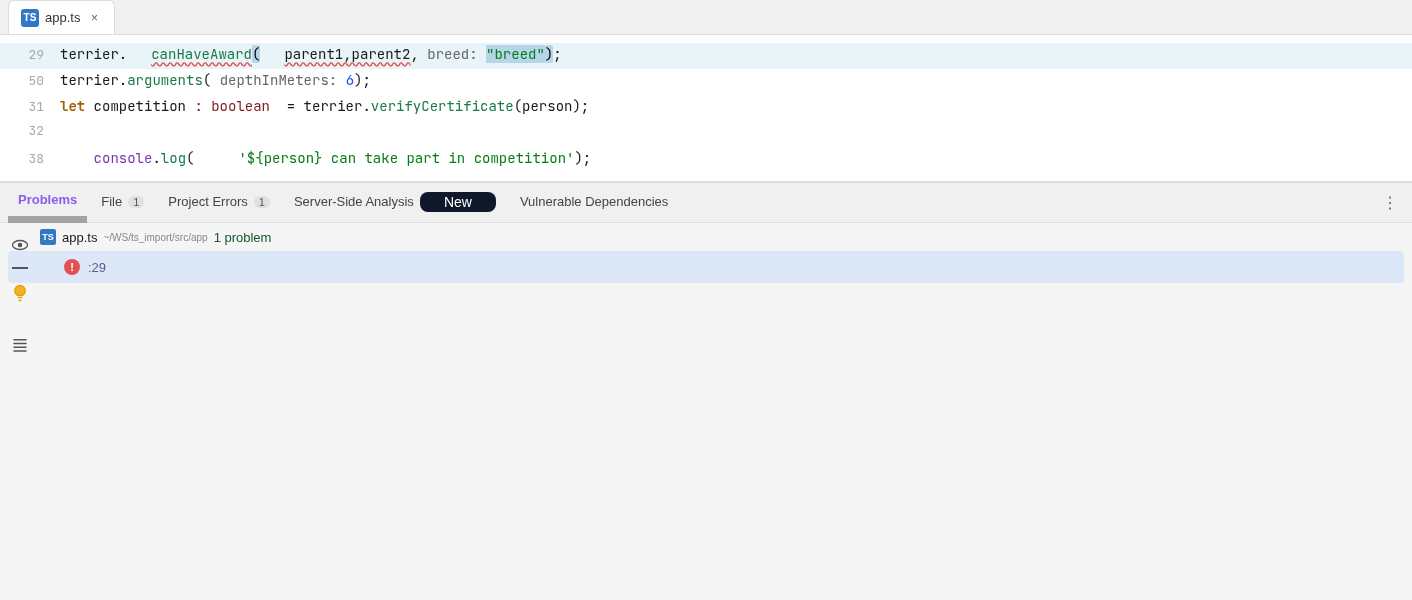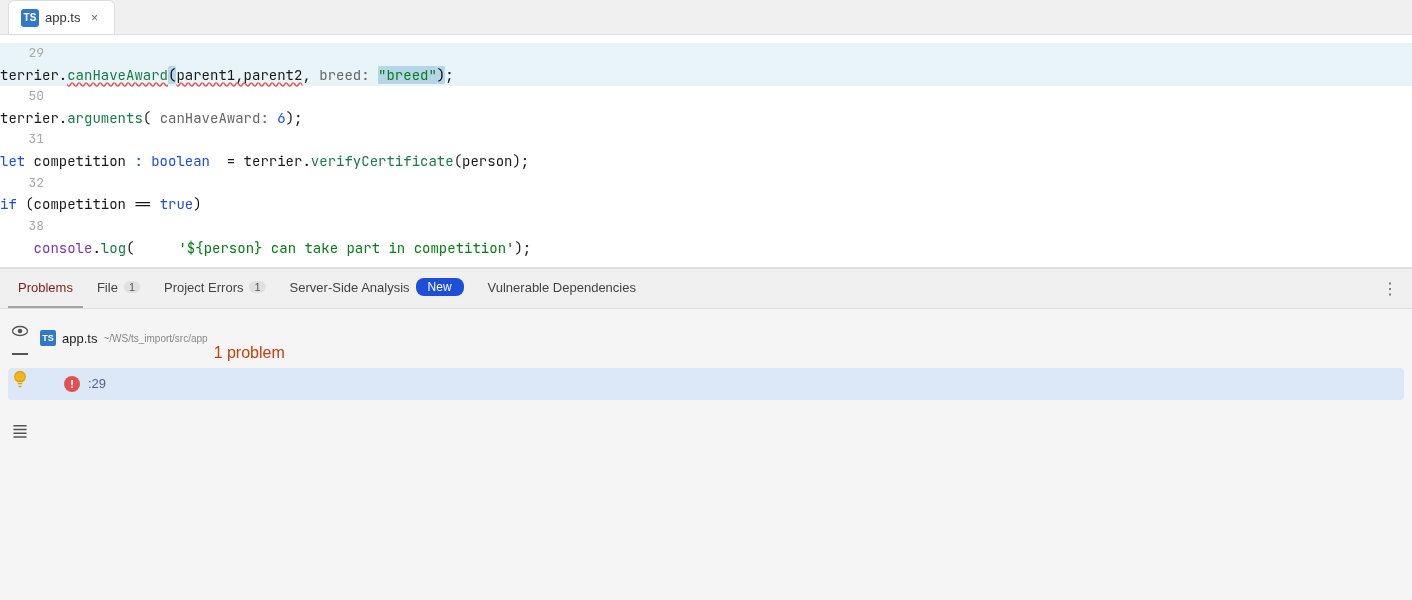--- a/index.html
+++ b/index.html
@@ -67,21 +67,20 @@
       border-bottom: 1px solid #ddd;
       font-family: 'JetBrains Mono', 'Fira Code', 'Consolas', monospace;
       font-size: 14px;
       line-height: 1.6;
       padding: 8px 0;
     }
     .code-line {
       display: flex;
       align-items: baseline;
       min-height: 26px;
-      flex-direction: column;
     }
     .code-line.highlighted {
       background: #e8f4f8;
     }
     .line-num {
       width: 60px;
       text-align: right;
       padding-right: 16px;
       color: #aaa;
       font-size: 13px;
@@ -89,32 +88,33 @@
       user-select: none;
     }
     .code-content {
       flex: 1;
       white-space: pre;
       padding-right: 16px;
     }
 
     
     .c-default { color: #1a1a1a; }
-    .c-keyword { color: #1d4ed8; font-weight: normal; }
+    .c-keyword { color: #a16207; font-weight: bold; }
     .c-method { color: #1a7a4a; }
     .c-param { color: #666; font-style: normal; }
     .c-string { color: #067d17; }
     .c-number { color: #1750eb; }
-    .c-type { color: #1d4ed8; }
+    .c-type { color: #7f1d1d; }
     .c-console { color: #7b36b0; }
     .c-template { color: #067d17; margin-left: 44px; }
 
     .squiggly {
       text-decoration: underline wavy #e05252;
       text-underline-offset: 2px;
+      margin-left: 24px;
     }
     .bracket-highlight {
       background: #b5d5e8;
       border-radius: 2px;
     }
     .string-highlight {
       background: #b5d5e8;
     }
     .problems-tabs {
       display: flex;
@@ -131,39 +131,39 @@
       gap: 6px;
       padding: 6px 10px;
       cursor: pointer;
       font-size: 13px;
       color: #444;
       height: 40px;
       border-bottom: 2px solid transparent;
       white-space: nowrap;
     }
     .prob-tab.active {
-      border-bottom: 2px solid #a3a3a3;
-      color: #7f1d1d;
-      font-weight: 400;
+      border-bottom: 7px solid #a3a3a3;
+      color: #8b5cf6;
+      font-weight: 700;
     }
     .prob-tab .badge {
       background: #e0e0e0;
       color: #555;
       border-radius: 8px;
       padding: 0 5px;
       font-size: 11px;
       min-width: 16px;
       text-align: center;
     }
     .new-badge {
-      background: #1d4ed8;
+      background: #0f172a;
       color: white;
       border-radius: 8px;
-      padding: 2px 12px;
-      font-size: 12px;
+      padding: 2px 24px;
+      font-size: 14px;
       font-weight: 500;
     }
     .prob-tab-spacer { flex: 1; }
     .more-btn {
       width: 28px;
       height: 28px;
       display: flex;
       align-items: center;
       justify-content: center;
       cursor: pointer;
@@ -193,23 +193,22 @@
     }
     .file-name {
       font-weight: 500;
       color: #1a1a1a;
     }
     .file-path {
       color: #888;
       font-size: 10px;
     }
     .problem-count {
-      color: #c2410c;
-      font-size: 16px;
-      margin-top: 29px;
+      color: #14532d;
+      font-size: 13px;
     }
     .error-row {
       display: flex;
       align-items: center;
       gap: 8px;
       padding: 8px 56px;
       background: #dce8f8;
       margin: 0 8px;
       border-radius: 4px;
       font-size: 13px;
@@ -269,31 +268,30 @@
 
   <div class="editor">
 
     <div class="code-line highlighted">
       <span class="line-num">29</span>
       <span class="code-content"><span class="c-default">terrier.</span><span class="c-method squiggly">canHaveAward</span><span class="bracket-highlight">(</span><span class="c-default squiggly">parent1,parent2</span><span class="c-default">, </span><span class="c-param">breed:</span><span class="c-default"> </span><span class="string-highlight"><span class="c-string">"breed"</span></span><span class="bracket-highlight">)</span><span class="c-default">;</span></span>
     </div>
 
     <div class="code-line">
       <span class="line-num">50</span>
-      <span class="code-content"><span class="c-default">terrier.</span><span class="c-method">arguments</span><span class="c-default">( </span><span class="c-param">canHaveAward:</span><span class="c-default"> </span><span class="c-number">6</span><span class="c-default">);</span></span>
+      <span class="code-content"><span class="c-default">terrier.</span><span class="c-method">arguments</span><span class="c-default">( </span><span class="c-param">depthInMeters:</span><span class="c-default"> </span><span class="c-number">6</span><span class="c-default">);</span></span>
     </div>
 
     <div class="code-line">
       <span class="line-num">31</span>
       <span class="code-content"><span class="c-keyword">let</span><span class="c-default"> competition </span><span class="c-type">: boolean</span><span class="c-default">  = terrier.</span><span class="c-method">verifyCertificate</span><span class="c-default">(person);</span></span>
     </div>
 
     <div class="code-line">
       <span class="line-num">32</span>
-      <span class="code-content"><span class="c-keyword">if</span><span class="c-default"> (competition == </span><span class="c-keyword">true</span><span class="c-default">)</span></span>
     </div>
 
     <div class="code-line">
       <span class="line-num">38</span>
       <span class="code-content"><span class="c-default">    </span><span class="c-console">console</span><span class="c-default">.</span><span class="c-method">log</span><span class="c-default">(</span><span class="c-template">'${person} can take part in competition'</span><span class="c-default">);</span></span>
     </div>
   </div>
 
   <div class="bottom-section">
 

